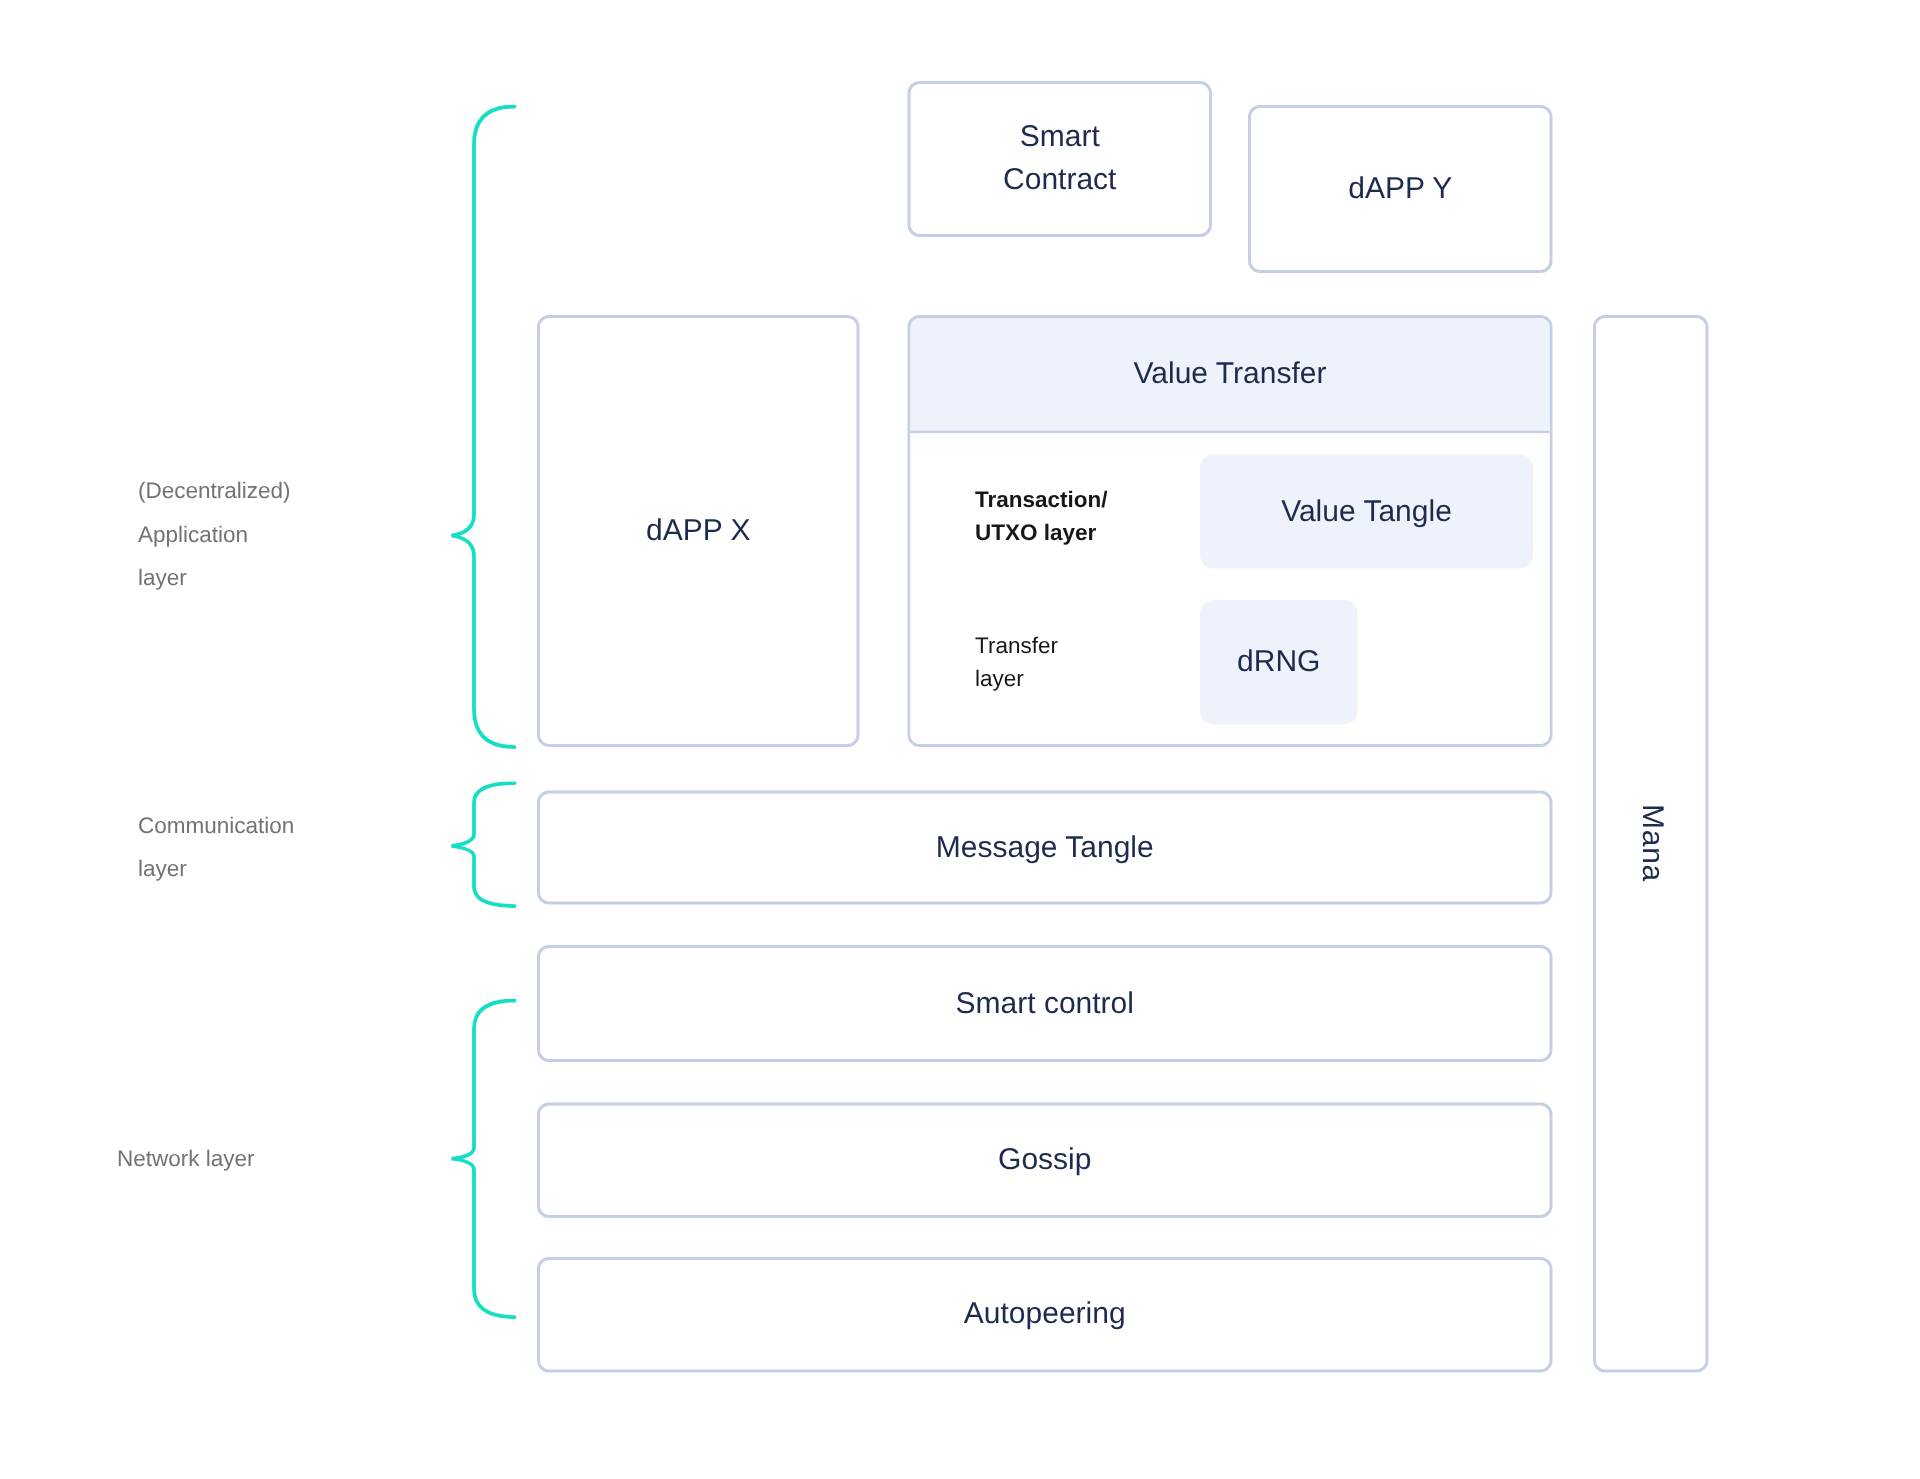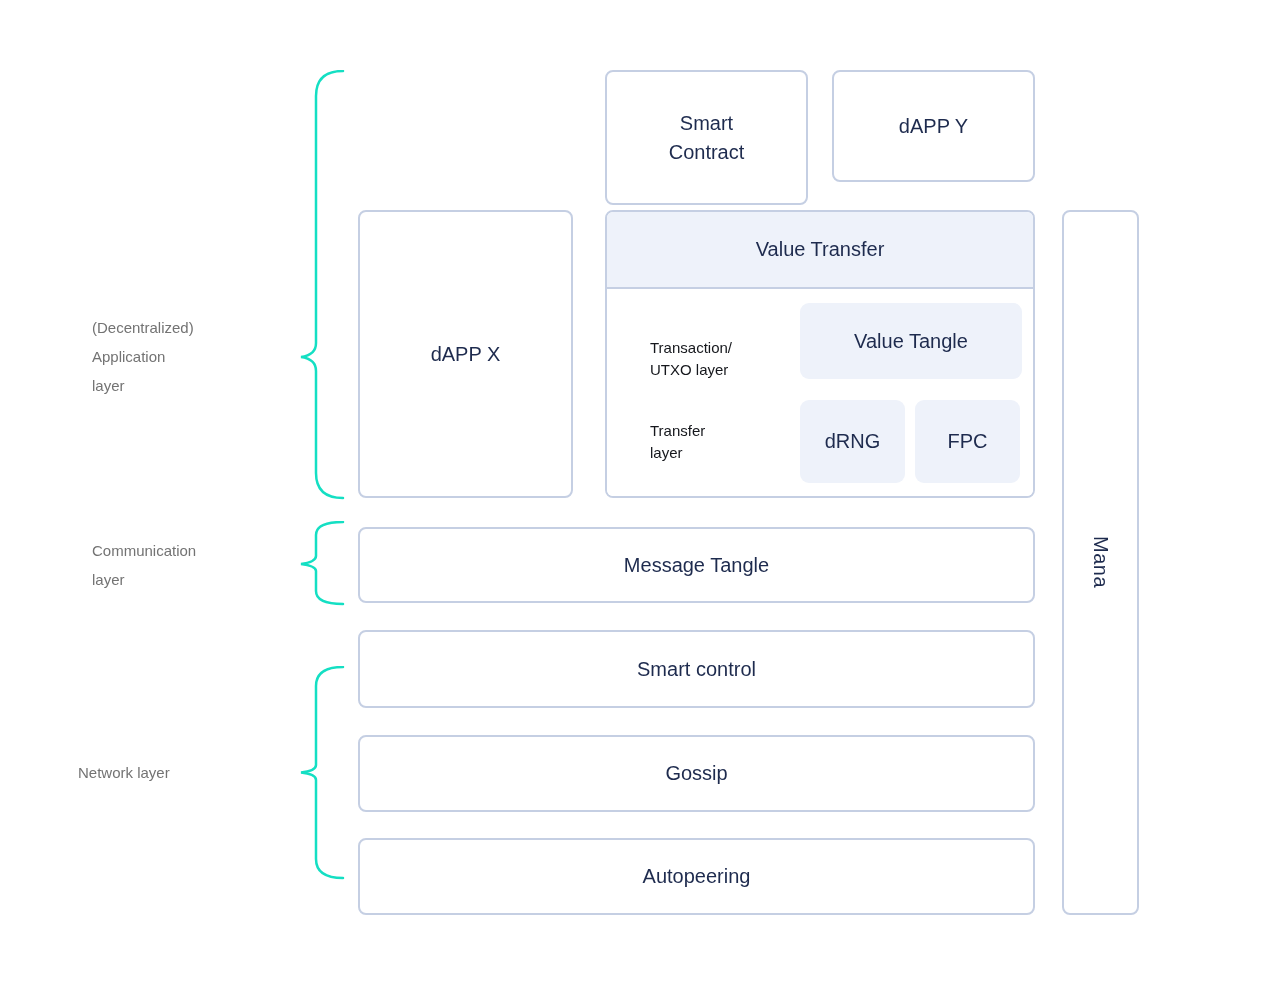--- a/index.html
+++ b/index.html
@@ -84,55 +84,52 @@
   <svg class="brace" style="left:294px;top:70px;" width="52" height="430" viewBox="0 0 52 430">
     <path d="M49,1 Q22,1 22,26 L22,273 Q22,285 7,287 Q22,289 22,301 L22,403 Q22,428 49,428"></path>
   </svg>
   <svg class="brace" style="left:294px;top:521px;" width="52" height="85" viewBox="0 0 52 85">
     <path d="M49,1 Q22,1 22,14 L22,35 Q22,41 7,43 Q22,45 22,50 L22,70 Q22,83 49,83"></path>
   </svg>
   <svg class="brace" style="left:294px;top:666px;" width="52" height="214" viewBox="0 0 52 214">
     <path d="M49,1 Q22,1 22,20 L22,99 Q22,105 7,106.5 Q22,108 22,114 L22,193 Q22,212 49,212"></path>
   </svg>
 
-  <div class="box" style="left:605px;top:70px;width:203px;height:135px;">
+  <div class="box" style="left:605px;top:54px;width:203px;height:104px;">
     <div>
       <div>Smart</div>
       <div>Contract</div>
     </div>
   </div>
   <div class="box" style="left:832px;top:70px;width:203px;height:112px;">
     <span>dAPP Y</span>
   </div>
 
   <div class="box" style="left:358px;top:210px;width:215px;height:288px;">
     <span>dAPP X</span>
   </div>
 
   <div class="box vt" style="left:605px;top:210px;width:430px;height:288px;">
     <div class="vt-header">
       <span>Value Transfer</span>
     </div>
     <div class="vt-body">
-      <div class="vt-label" style="top:48px;">
+      <div class="vt-label" style="top:34px;font-weight:bold;">
         <div>Transaction/</div>
         <div>UTXO layer</div>
       </div>
       <div class="subbox" style="left:193px;top:14px;width:222px;height:76px;">
         <span>Value Tangle</span>
       </div>
       <div class="vt-label" style="top:131px;">
         <div>Transfer</div>
         <div>layer</div>
       </div>
       <div class="subbox" style="left:193px;top:111px;width:105px;height:83px;">
         <span>dRNG</span>
-      </div>
-      <div class="subbox" style="left:308px;top:111px;width:105px;height:83px;">
-        <span>FPC</span>
       </div>
     </div>
   </div>
 
   <div class="box" style="left:1062px;top:210px;width:77px;height:705px;">
     <span class="mana-text">Mana</span>
   </div>
 
   <div class="box" style="left:358px;top:527px;width:677px;height:76px;">
     <span>Message Tangle</span>

